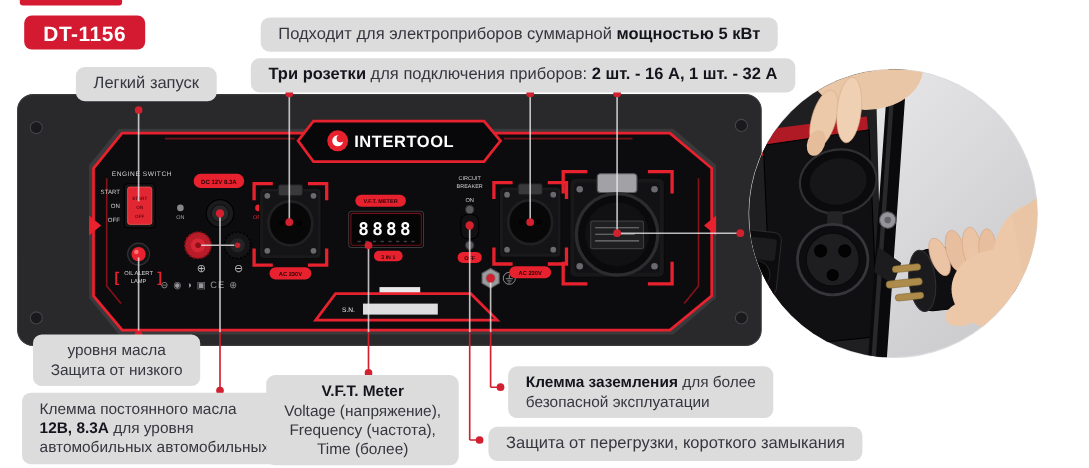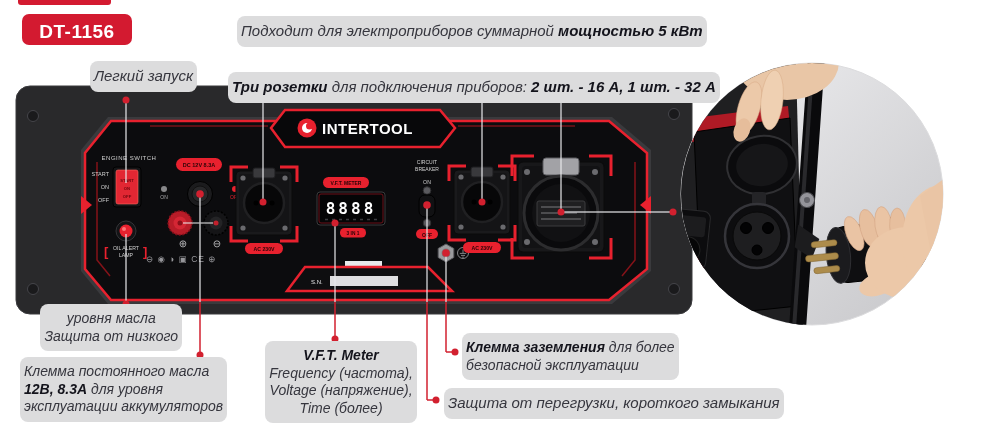--- a/index.html
+++ b/index.html
@@ -1,20 +1,20 @@
 <!DOCTYPE html>
 <html><head>
 <meta charset="utf-8">
 <style>
   html,body{margin:0;padding:0;background:#ffffff;}
   #stage{position:relative;width:990px;height:425px;background:#ffffff;overflow:hidden;
          font-family:"Liberation Sans",sans-serif;}
   #scene{position:absolute;left:0;top:0;}
-  .box{position:absolute;background:#dcdcdd;border-radius:8px;padding:6px 4px;
-       font-size:15px;line-height:1.25;color:#36363e;white-space:nowrap;font-style:italic;}
+  .box{position:absolute;background:#dcdcdd;border-radius:8px;padding:6px 16px;
+       font-size:15px;line-height:1.25;color:#36363e;white-space:nowrap;}
   .box b{font-weight:700;color:#14141c;}
   .box .bl{font-weight:700;color:#14141c;}
   .ra{text-align:center;}
   .sm{font-size:14px;}
   #model-badge{position:absolute;left:22px;top:14px;width:110px;height:31px;background:#d31a30;
        border-radius:7px;color:#fff;font-size:19px;font-weight:800;letter-spacing:.5px;
        line-height:36px;text-align:center;}
   #top-ribbon{position:absolute;left:18px;top:0;width:93px;height:5px;background:#d31a30;
        border-radius:0 0 3px 3px;}
   svg text{font-family:"Liberation Sans",sans-serif;}
@@ -297,43 +297,43 @@
 
 <div id="top-ribbon"></div>
 <div id="model-badge">
   <span>DT-1156</span>
 </div>
 
 <div class="box" style="left:237px;top:16px;">
   <span>Подходит для электроприборов суммарной </span><b>мощностью 5 кВт</b>
 </div>
 
-<div class="box" style="left:228px;top:72px;">
+<div class="box" style="left:228px;top:53px;">
   <b>Три розетки</b><span> для подключения приборов: </span><b>2 шт. - 16 А, 1 шт. - 32 А</b>
 </div>
 
 <div class="box ra" style="right:793px;top:61px;">
   <div>Легкий запуск</div>
 </div>
 
 <div class="box ra sm" style="right:808px;top:304px;">
   <div>уровня масла</div>
   <div>Защита от низкого</div>
 </div>
 
 <div class="box sm" style="left:20px;top:357px;">
   <div>Клемма постоянного масла</div>
   <div><b>12В, 8.3А</b><span> для уровня</span></div>
-  <div>эксплуатации аккумуляторов</div>
+  <div>автомобильных автомобильных</div>
 </div>
 
 <div class="box ra sm" style="right:573px;top:341px;">
   <div class="bl">V.F.T. Meter</div>
+  <div>Voltage (напряжение),</div>
   <div>Frequency (частота),</div>
-  <div>Voltage (напряжение),</div>
   <div>Time (более)</div>
 </div>
 
 <div class="box" style="left:444px;top:388px;">
   <span>Защита от перегрузки, короткого замыкания</span>
 </div>
 
 <div class="box sm" style="left:462px;top:333px;">
   <div><b>Клемма заземления</b><span> для более</span></div>
   <div>безопасной эксплуатации</div>

